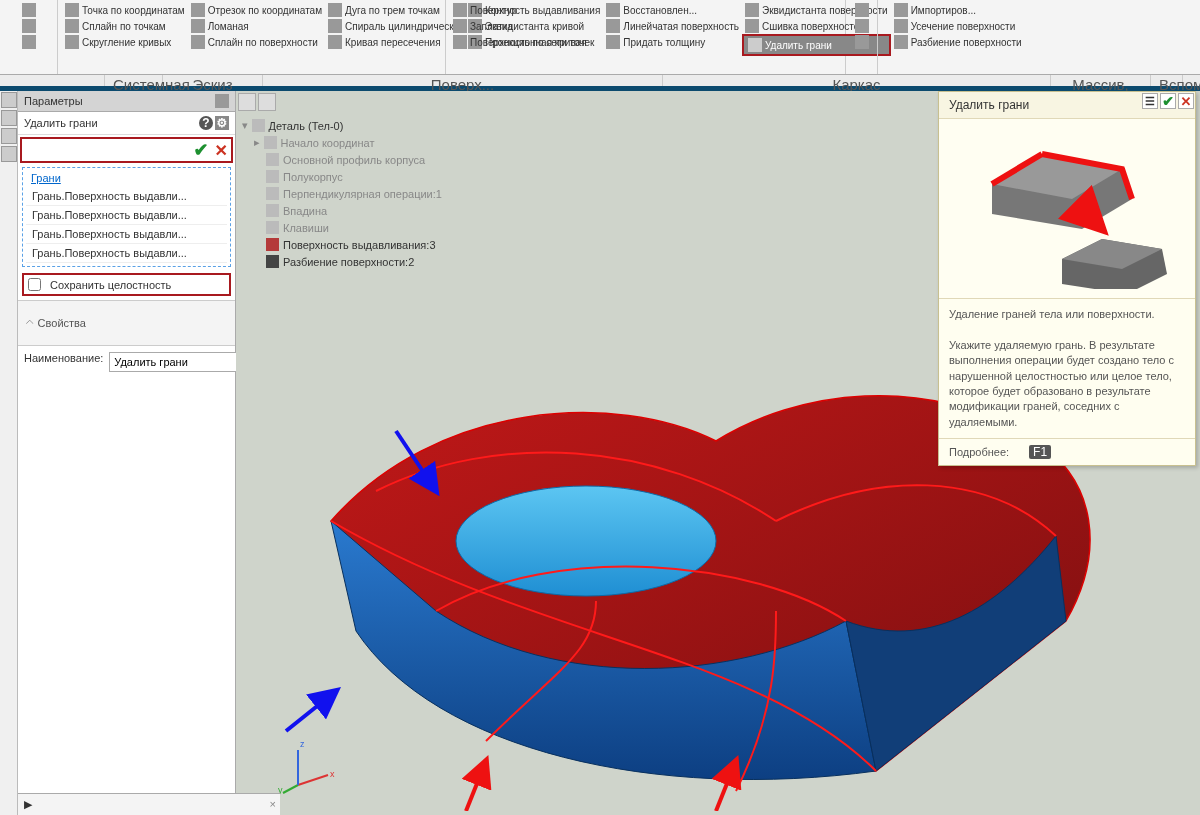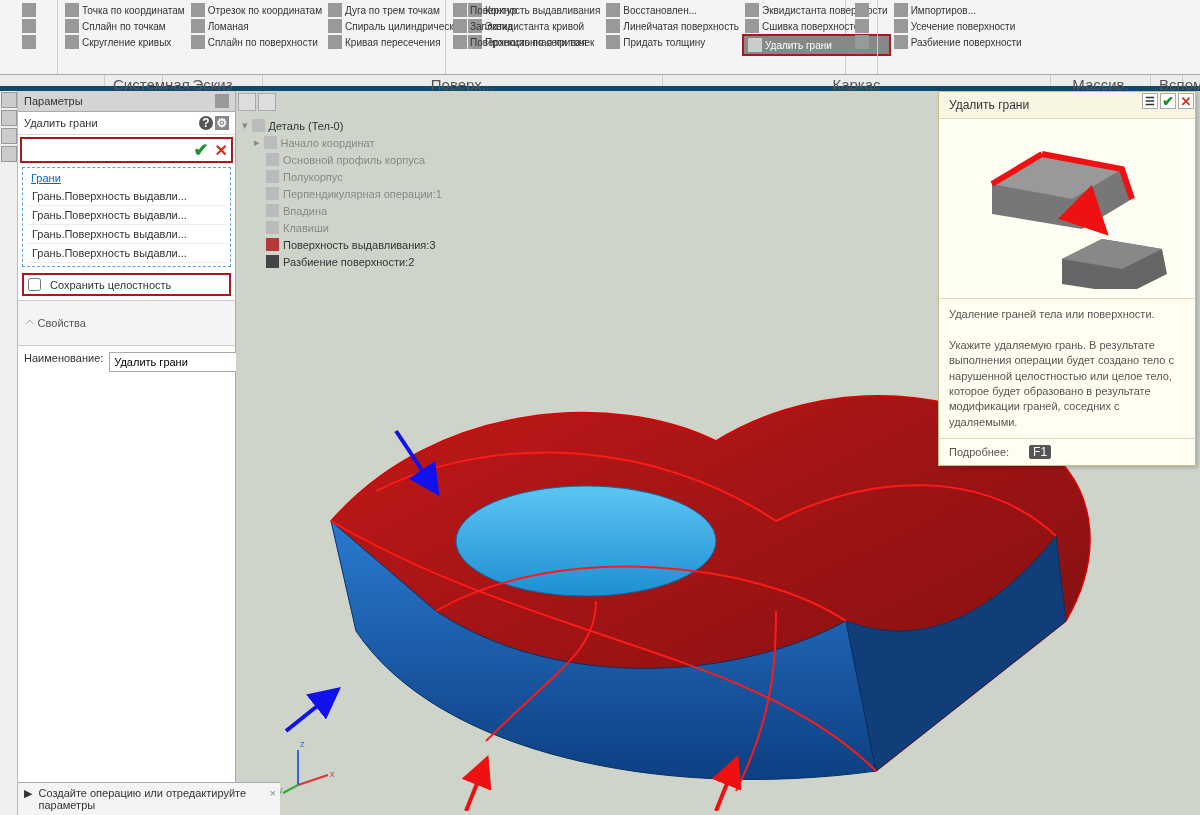--- a/index.html
+++ b/index.html
@@ -395,15 +395,14 @@
         <text x="52" y="42" font-size="9" fill="#d33">x</text>
         <text x="0" y="58" font-size="9" fill="#3a3">y</text>
         <text x="22" y="12" font-size="9" fill="#36d">z</text>
       </svg>
     </div>
   </div>
 </div>
 
 <div class="status">
   <span class="arrow">▶</span>
-  <span>Создайте операцию или отредактируйте параметры</span>
   <span class="x">×</span>
 </div>
 
 </body></html>

